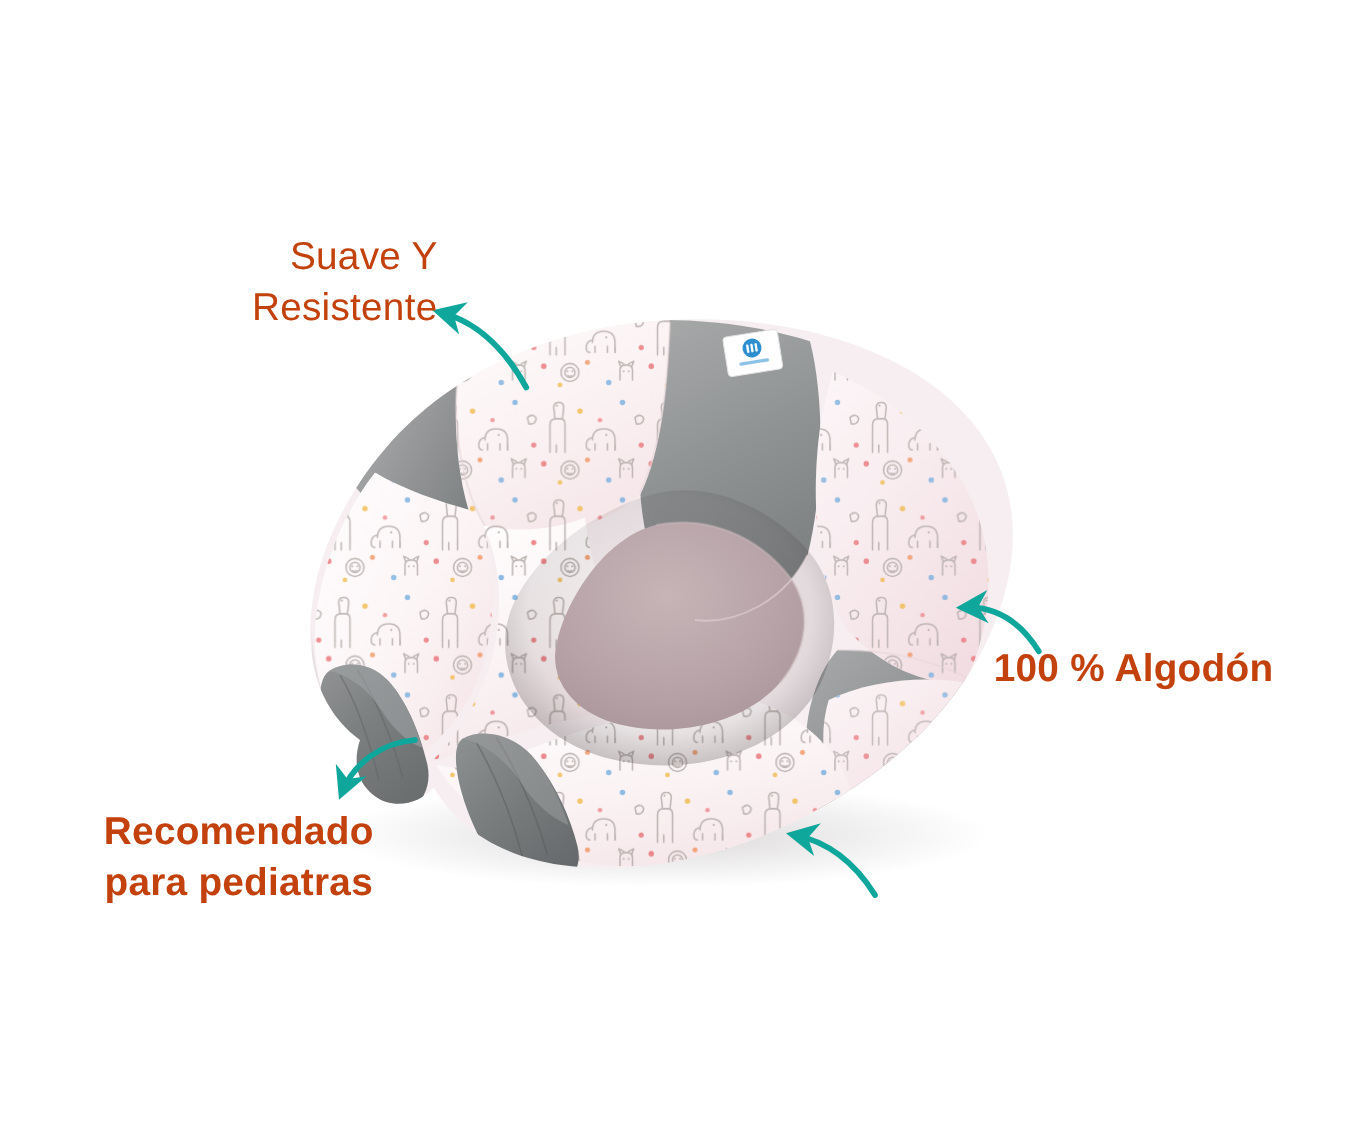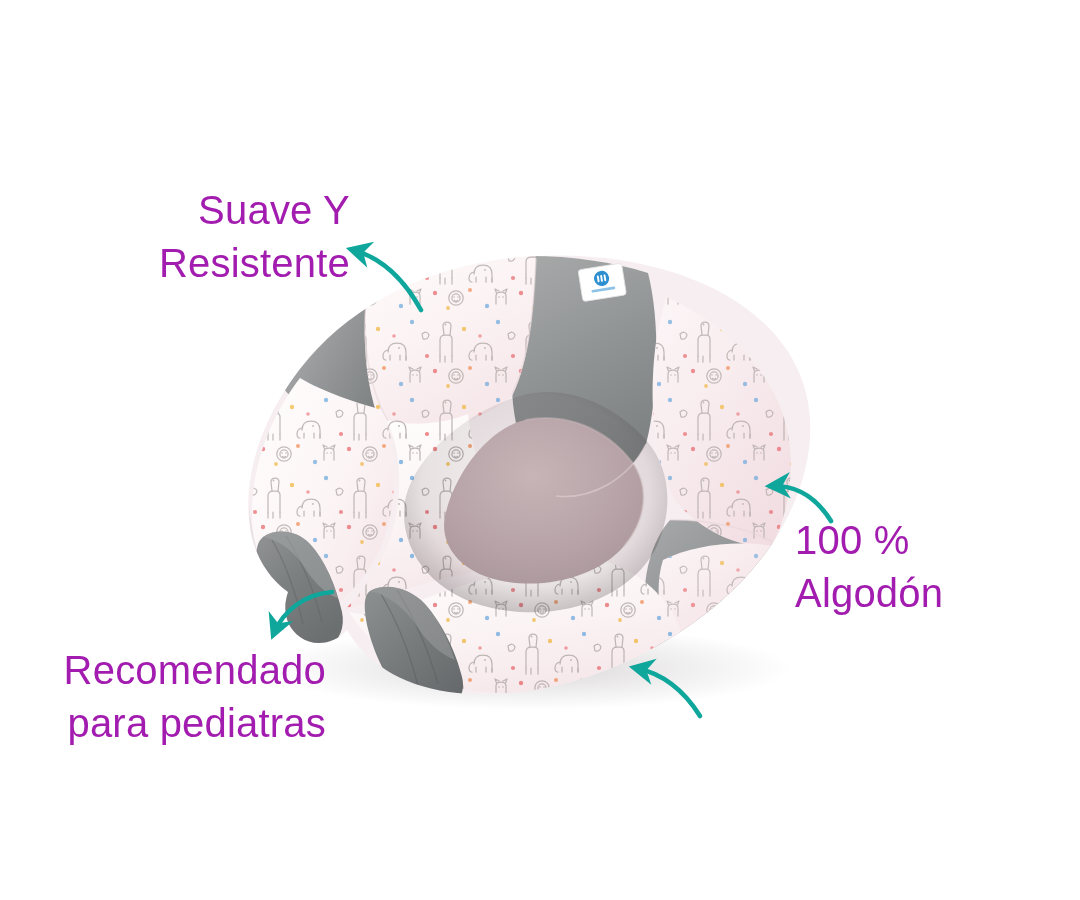--- a/index.html
+++ b/index.html
@@ -21,33 +21,33 @@
     position: absolute;
     left: 0; top: 0;
     width: 1080px;
     height: 900px;
     pointer-events: none;
   }
 
   
   .callout-label {
     position: absolute;
-    color: #a21caf;
-    font-size: 40px;
+    color: #c2410c;
+    font-size: 31px;
     line-height: 1.33;
     letter-spacing: 0.2px;
     white-space: pre-line;
     font-weight: 400;
   }
   .callout-label.align-right { text-align: right; }
-  .callout-label.align-left  { text-align: left;  }
+  .callout-label.align-left  { text-align: left; font-weight: bold;  }
 
   #label-suave      { left: 120px; top: 184px; width: 230px; text-align: right; }
   #label-algodon    { left: 795px; top: 514px; width: 260px; text-align: left;  }
-  #label-pediatras  { left: 56px;  top: 644px; width: 270px; text-align: right;  }
+  #label-pediatras  { left: 56px;  top: 644px; width: 270px; text-align: center;  }
   #label-hipo       { left: 690px; top: 702px; width: 300px; text-align: left;  }
 
   
   #arrows-layer {
     position: absolute;
     left: 0; top: 0;
     width: 1080px;
     height: 900px;
   }
   .arrow-path {

